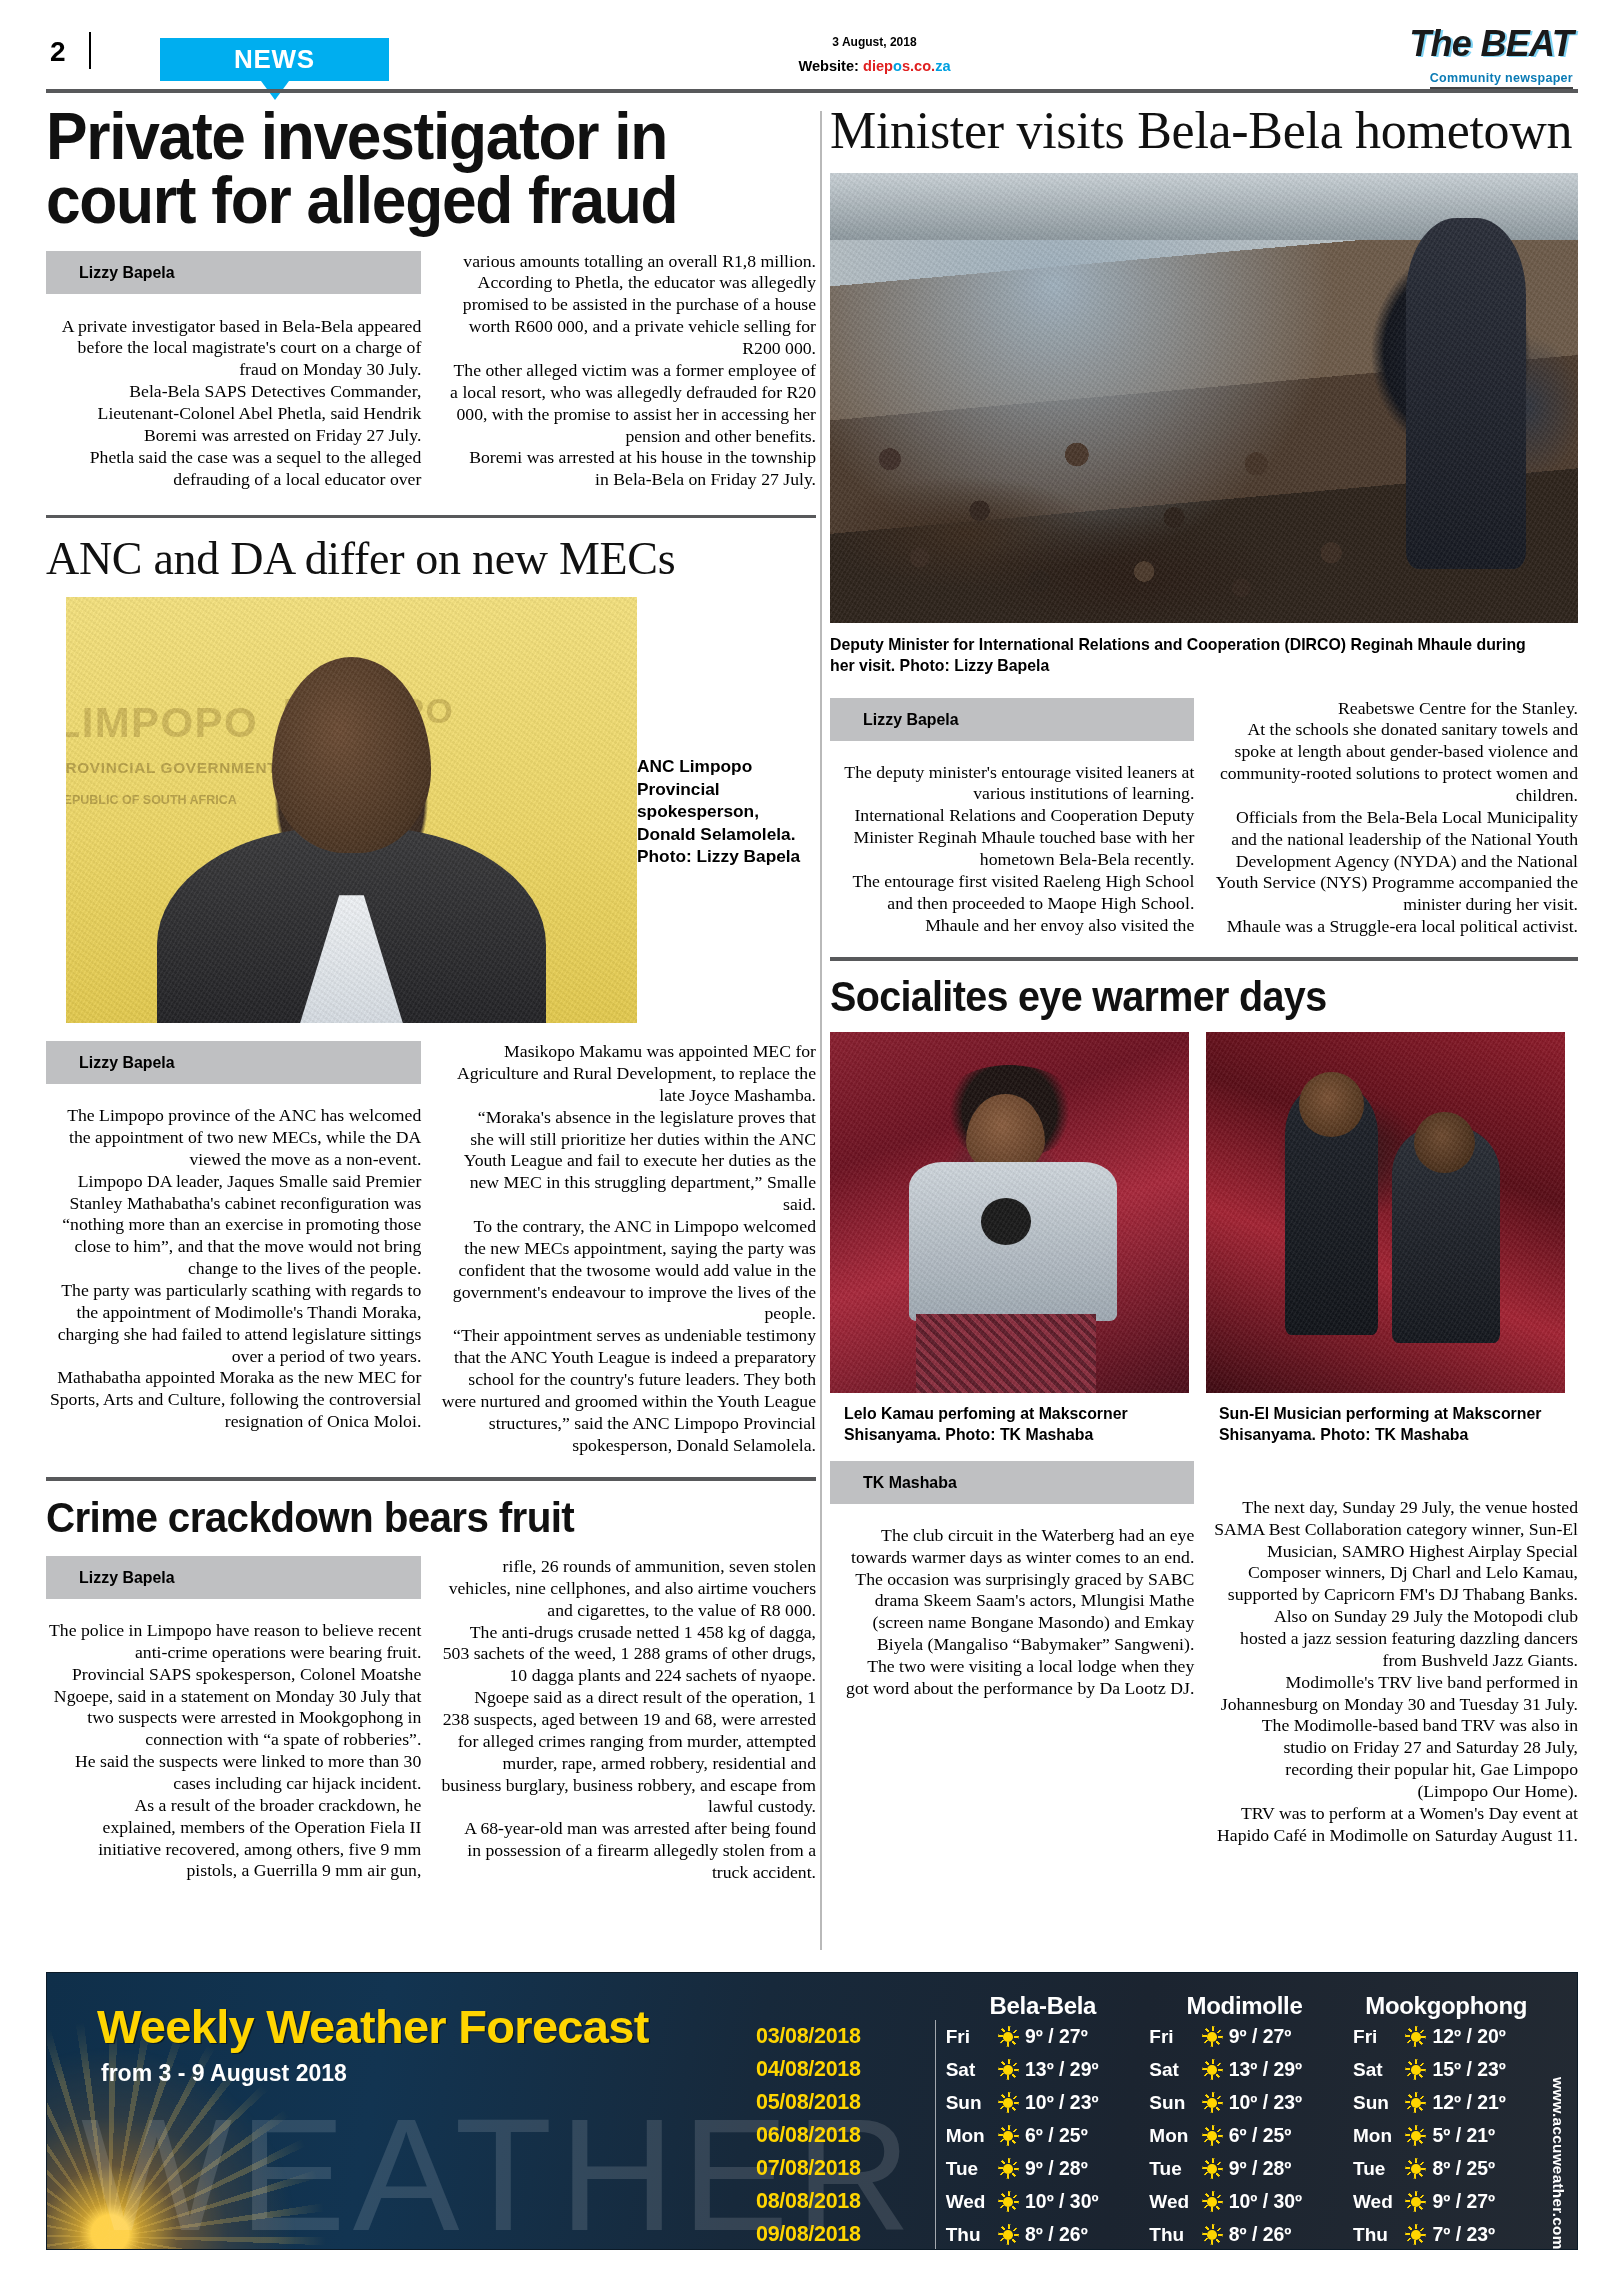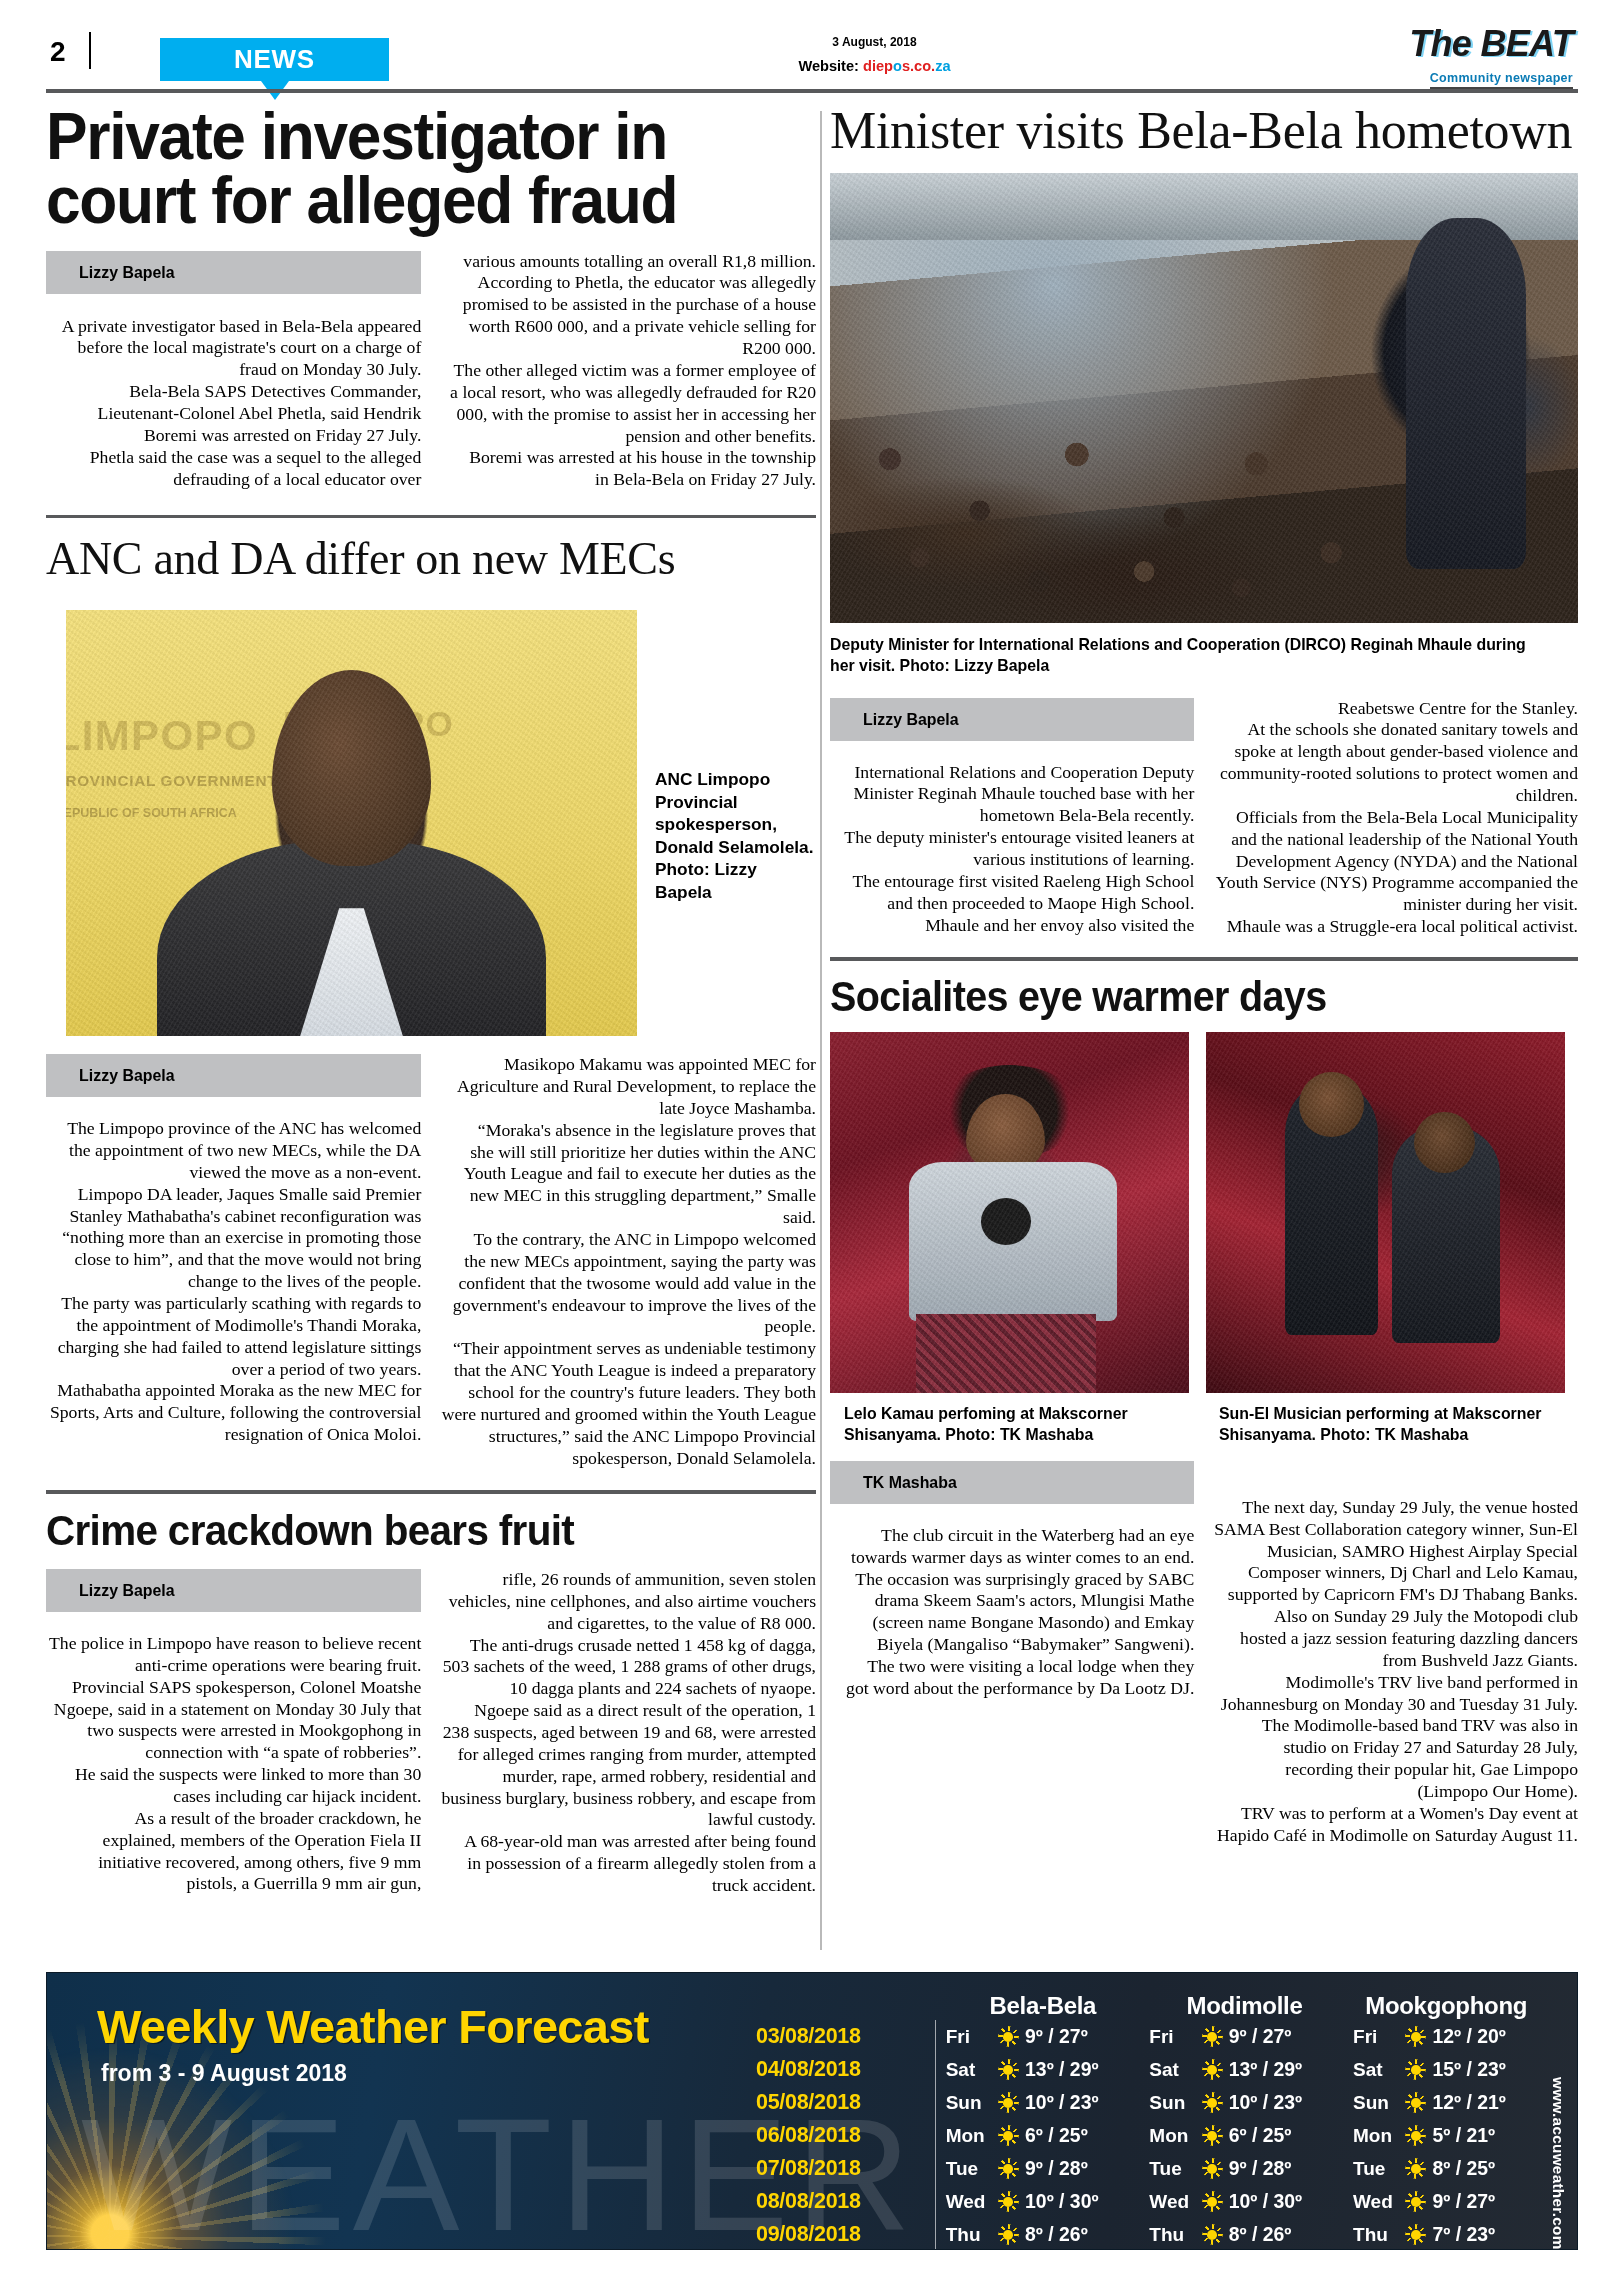--- a/index.html
+++ b/index.html
@@ -527,21 +527,21 @@
           </div>
         </div>
       </div>
     </div>
 
     <div class="rule-thick" style="margin-top:23.6px;"></div>
 
     <div style="margin-top:16.7px;">
       <h1 class="hd-serif">ANC and DA differ on new MECs</h1>
 
-      <div style="display:flex;gap:18px;margin-top:27px;padding-left:20px;">
+      <div style="display:flex;gap:0;margin-top:14px;padding-left:20px;">
         <div class="photo ph-anc">
           <span class="wm1">LIMPOPO</span>
           <span class="wm-s1">PROVINCIAL GOVERNMENT</span>
           <span class="wm-s2">REPUBLIC OF SOUTH AFRICA</span>
           <span class="wm2">LIMPOPO</span>
           <div class="suit"></div>
           <div class="shirt"></div>
           <div class="head"></div>
           <div class="ph-grain"></div>
         </div>
@@ -615,22 +615,22 @@
       </div>
 
       <div class="caption" style="margin-top:12.5px;">Deputy Minister for International Relations and Cooperation (DIRCO) Reginah Mhaule during her visit. Photo: Lizzy Bapela</div>
 
       <div class="two-col" style="margin-top:21px;">
         <div>
           <div class="byline-bar">
             <span>Lizzy Bapela</span>
           </div>
           <div class="body-col" style="margin-top:21px;">
+            <p>The deputy minister's entourage visited leaners at various institutions of learning.</p>
             <p>International Relations and Cooperation Deputy Minister Reginah Mhaule touched base with her hometown Bela-Bela recently.</p>
-            <p>The deputy minister's entourage visited leaners at various institutions of learning.</p>
             <p>The entourage first visited Raeleng High School and then proceeded to Maope High School.</p>
             <p>Mhaule and her envoy also visited the</p>
           </div>
         </div>
         <div>
           <div class="body-col">
             <p>Reabetswe Centre for the Stanley.</p>
             <p>At the schools she donated sanitary towels and spoke at length about gender-based violence and community-rooted solutions to protect women and children.</p>
             <p>Officials from the Bela-Bela Local Municipality and the national leadership of the National Youth Development Agency (NYDA) and the National Youth Service (NYS) Programme accompanied the minister during her visit.</p>
             <p>Mhaule was a Struggle-era local political activist.</p>

